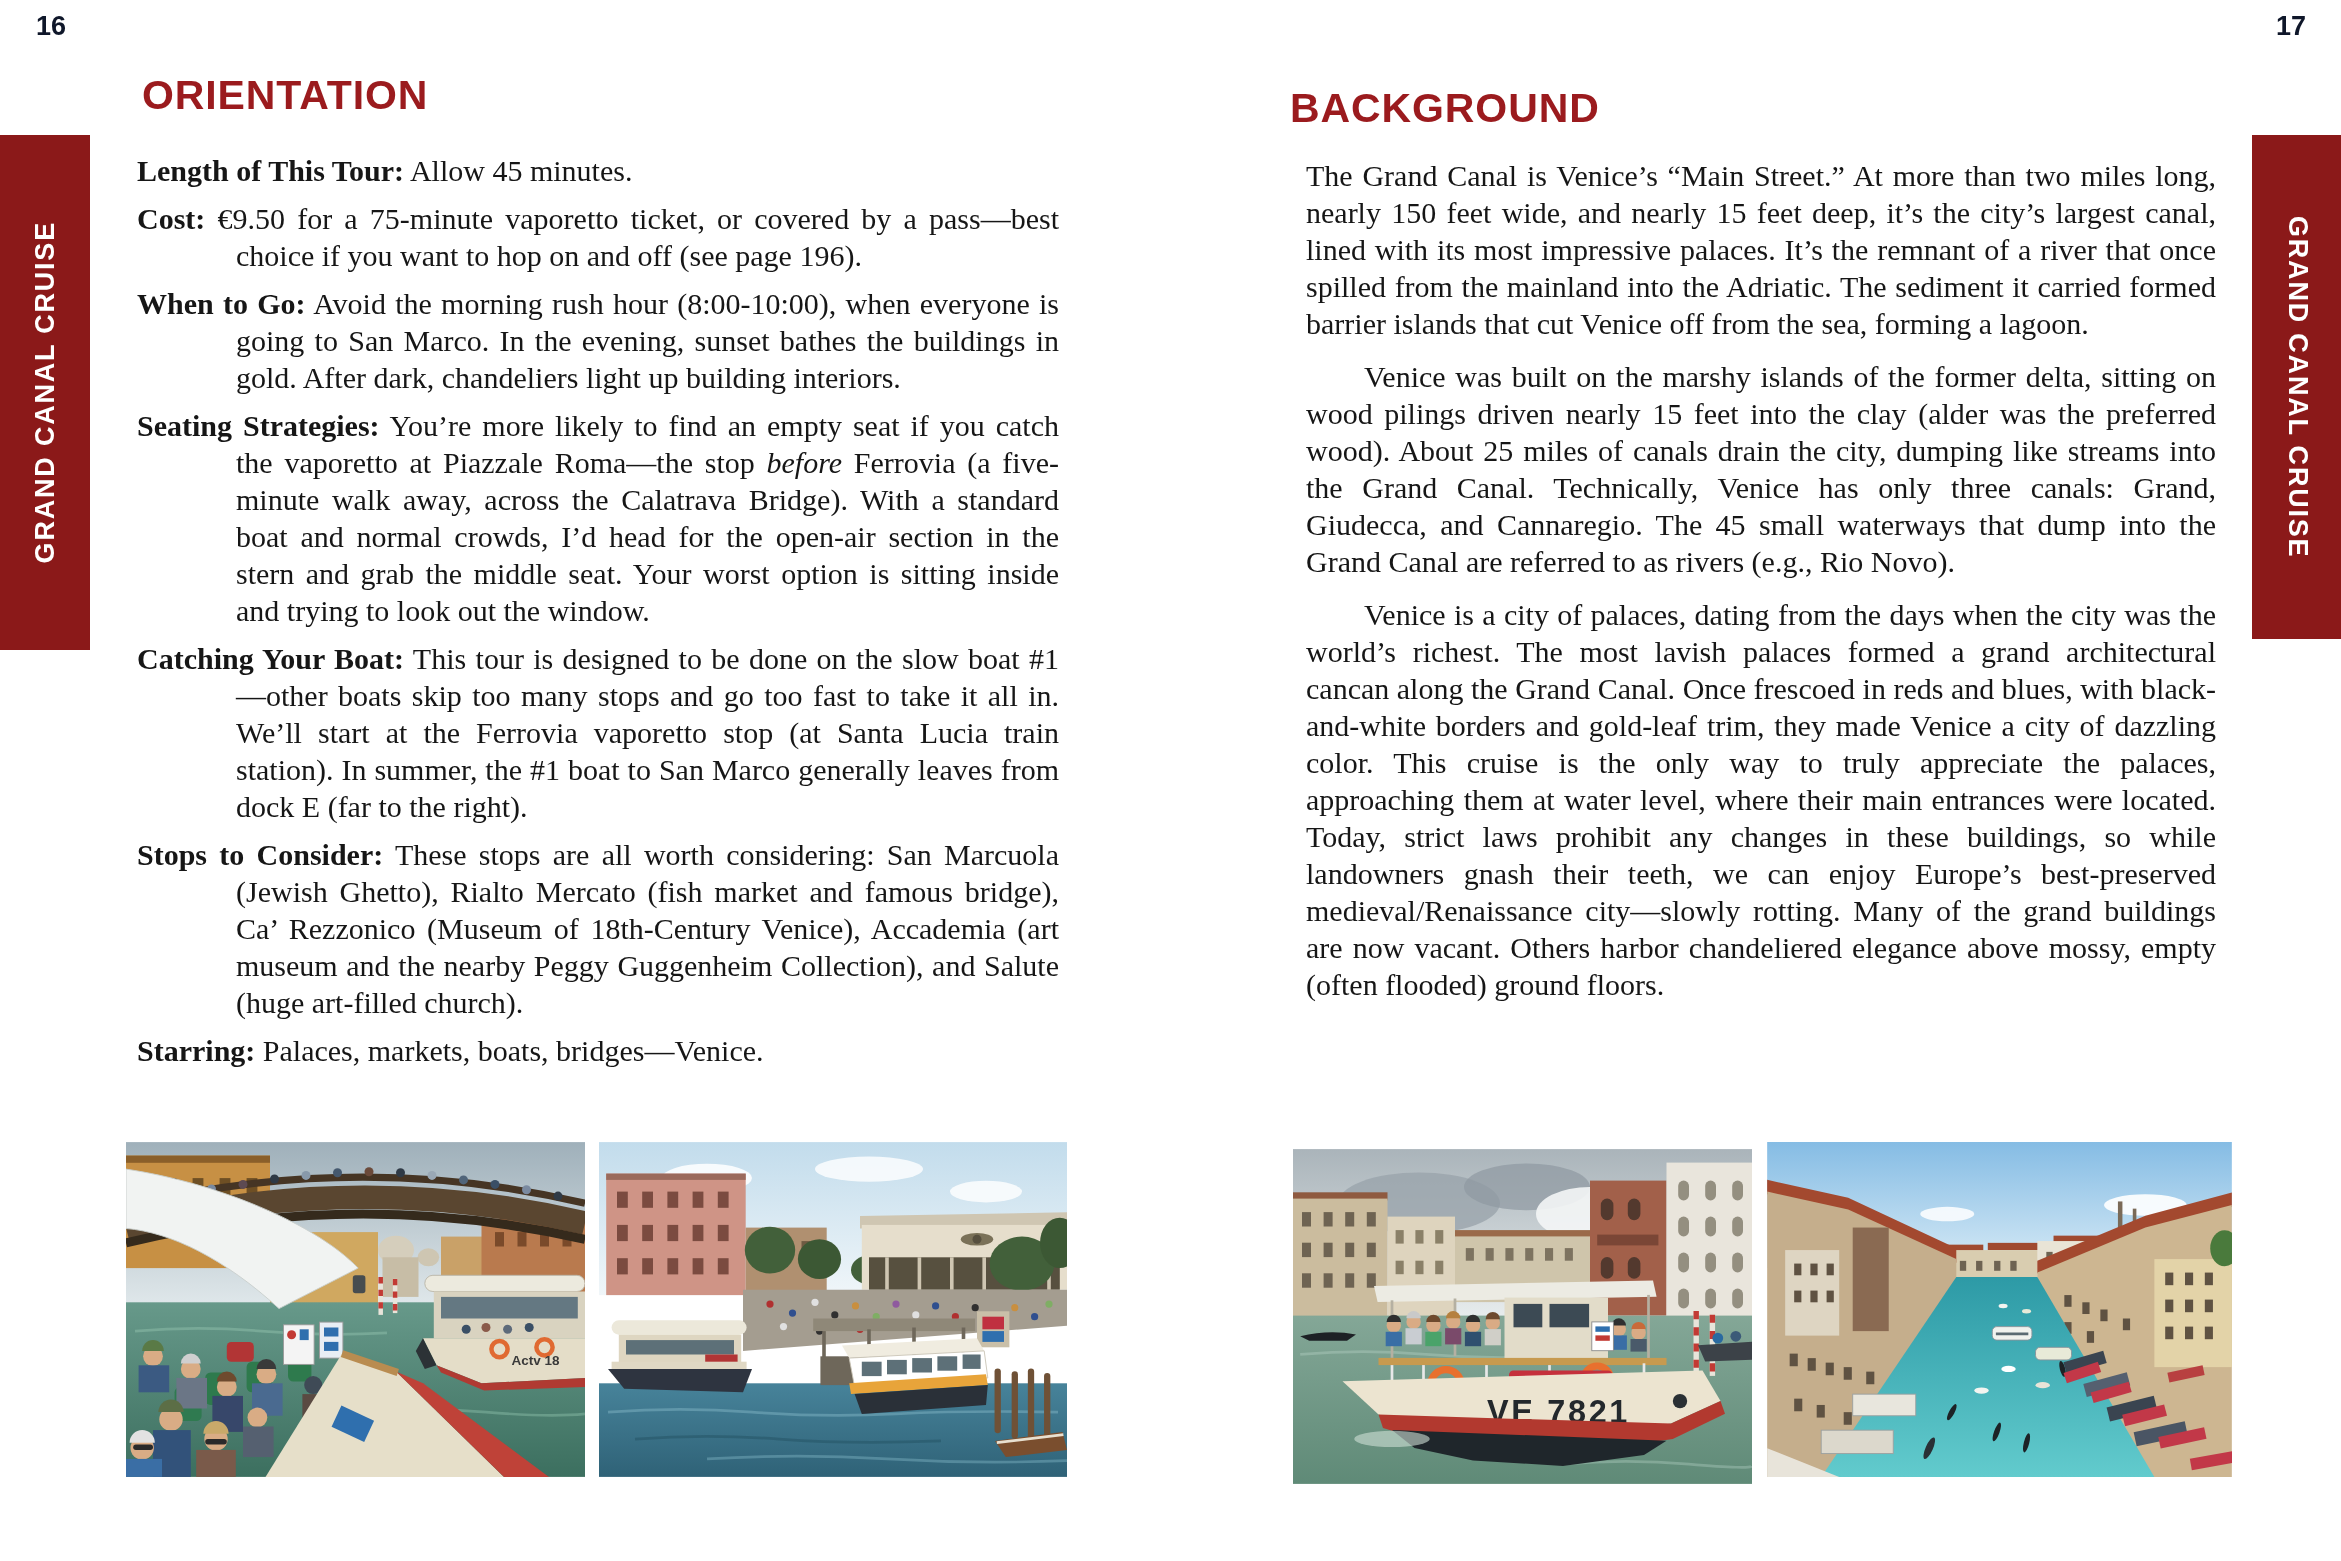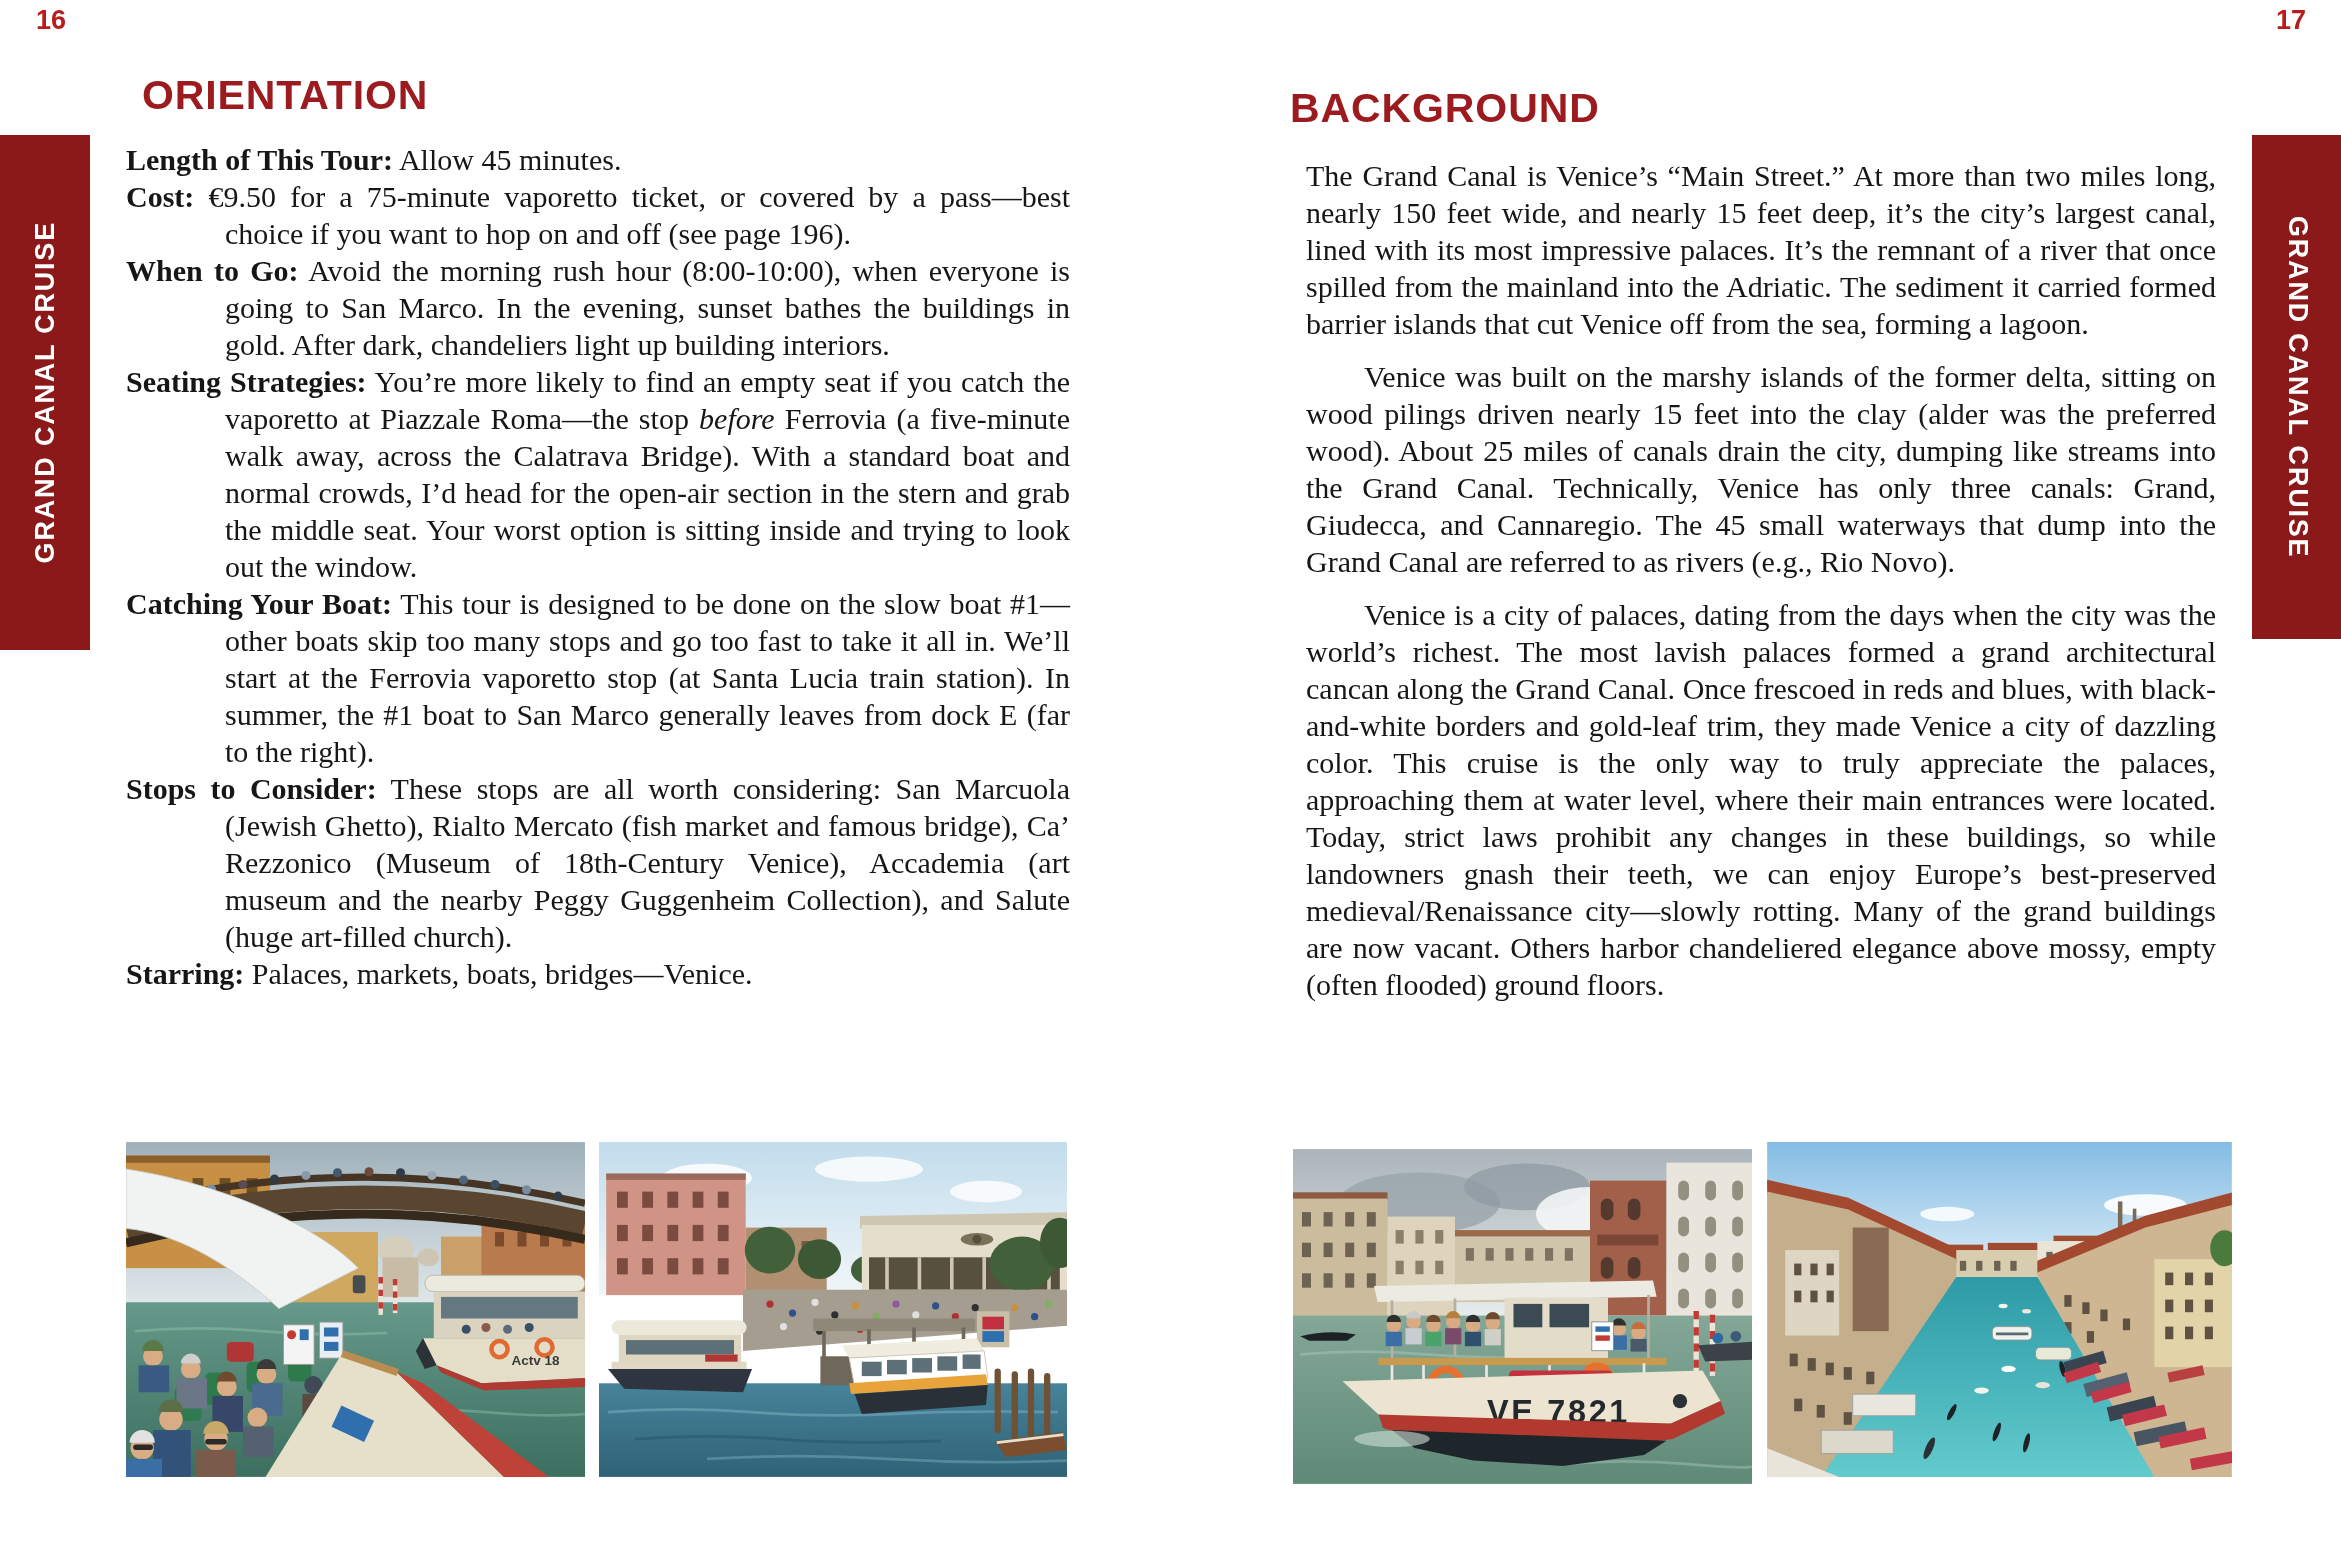--- a/index.html
+++ b/index.html
@@ -1,21 +1,21 @@
 <!DOCTYPE html>
 <html style="--maroon-heading: #9B1B1E; --maroon-tab: #8B1919; --audio-blue: #1E7EC8;font-size:14.4px"><head>
 <meta charset="utf-8">
 <style>
   html,body{margin:0;padding:0;background:#ffffff;}
   .spread{position:relative;width:2342px;height:1561px;background:#ffffff;overflow:hidden;
           font-family:"Liberation Serif",serif;color:#161616;}
 
   
-  .pgnum{position:absolute;top:5px;font-family:"Liberation Sans",sans-serif;
-         font-weight:bold;font-size:27px;color:#b91c1c;}
+  .pgnum{position:absolute;top:11px;font-family:"Liberation Sans",sans-serif;
+         font-weight:bold;font-size:27px;color:#0f172a;}
   .pgnum.left{left:36px;}
   .pgnum.right{right:36px;text-align:left;}
 
   
   .tab{position:absolute;width:90px;background:var(--maroon-tab,#8B1919);
        display:flex;align-items:center;justify-content:center;}
   .tab.left{left:0;top:135px;height:515px;}
   .tab.right{right:0;top:135px;height:504px;}
   .tab span{font-family:"Liberation Sans",sans-serif;font-weight:bold;font-size:27px;
             letter-spacing:1.8px;color:#ffffff;white-space:nowrap;writing-mode:vertical-rl;}
@@ -25,21 +25,21 @@
   .heading{position:absolute;top:45px;font-family:"Liberation Sans",sans-serif;
            font-weight:800;font-size:41px;letter-spacing:0.9px;color:var(--maroon-heading,#9B1B1E);}
   .heading.left{left:126px;margin-left:16px;}
   .heading.right{left:1290px;margin-top:40px;}
 
   
   .bodycol{position:absolute;top:141px;font-size:30px;line-height:37px;text-align:justify;}
   .bodycol.left{left:126px;width:944px;}
   .bodycol.right{left:1290px;width:942px;}
 
-  .entry{margin:0;padding-left:99px;text-indent:-99px;}
+  .entry{margin:11px;padding-left:99px;text-indent:-99px;}
   .b{font-weight:bold;}
   .i{font-style:italic;}
 
   .bg-par{margin:16px;}
   .bg-par + .bg-par{text-indent:58px;}
 
   
   .hp-icon{display:inline-block;width:24px;height:21px;position:relative;
            margin:0 3.6px 0 5.4px;vertical-align:-1.8px;}
   .hp-icon::before{content:"";position:absolute;left:0;top:0;width:24px;height:20px;

